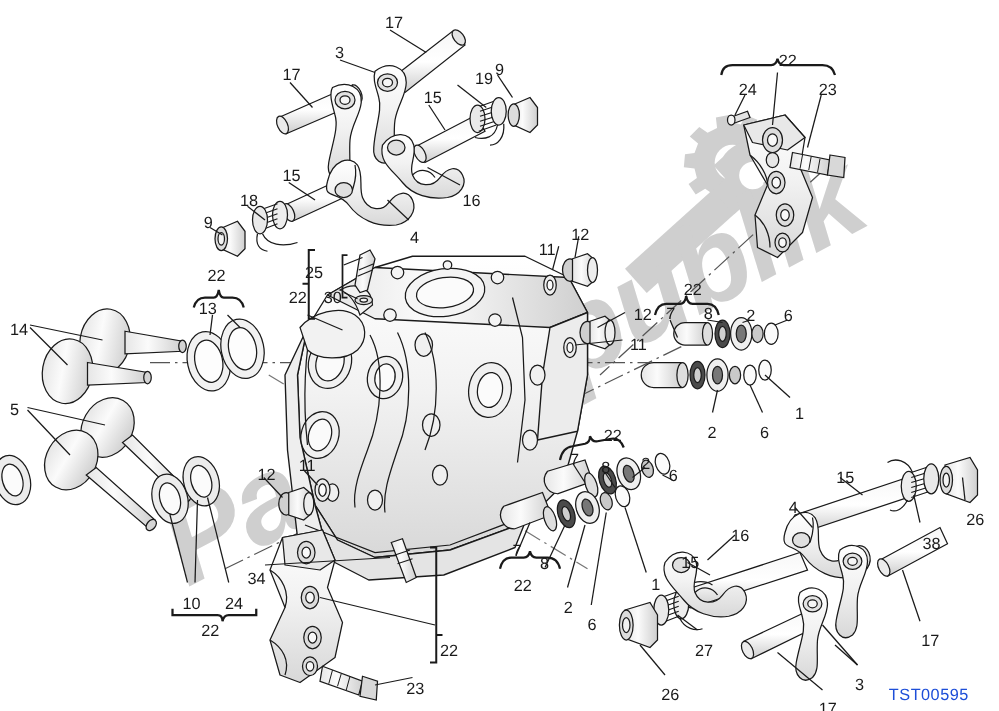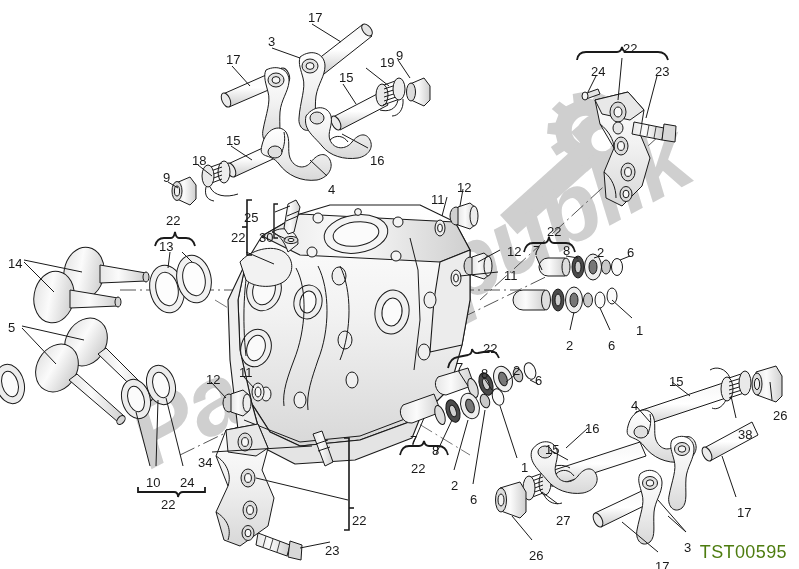--- a/index.html
+++ b/index.html
@@ -3,21 +3,21 @@
 <meta charset="utf-8">
 <style>
   html,body{margin:0;padding:0;background:#fff;}
   body{width:799px;height:569px;overflow:hidden;
        font-family:"Liberation Sans",sans-serif;}
   #stage{position:relative;width:799px;height:569px;background:#ffffff;overflow:hidden;}
   #art{position:absolute;left:0;top:0;width:799px;height:569px;}
   .cap{position:absolute;font-size:13px;color:#1a1a1a;
        font-family:"Liberation Sans",sans-serif;white-space:nowrap;
        letter-spacing:0px;}
-  #diagcode{position:absolute;right:12px;bottom:6px;font-size:18px;color:#4d7c0f;
+  #diagcode{position:absolute;right:24px;bottom:6px;font-size:13px;color:#1d4ed8;
             letter-spacing:.4px;}
   svg{display:block;}
 </style>
 </head>
 <body>
 
 <div id="stage">
 
   <svg id="art" viewBox="0 0 799 569">
     <defs>

